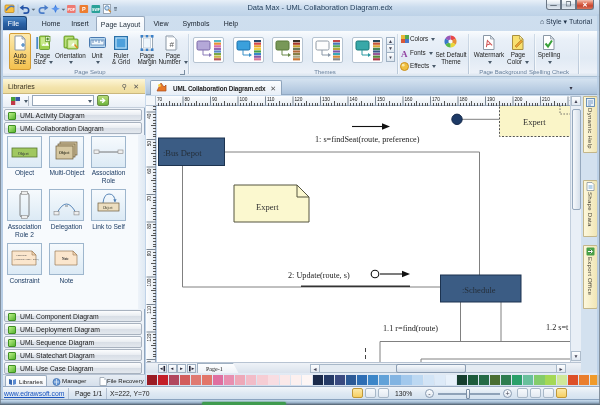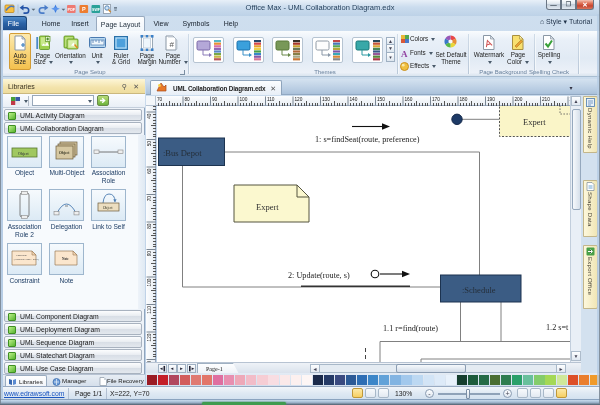--- a/index.html
+++ b/index.html
@@ -107,21 +107,21 @@
     <text x="79.1" y="7.3" font-size="5.5" fill="#fff" font-family="Liberation Sans" font-weight="bold">P</text>
 
     <rect x="88.5" y="1" width="8.6" height="8" rx="1" fill="#2aa198"></rect>
     <text x="89" y="6.9" font-size="3.6" fill="#fff" font-family="Liberation Sans" font-weight="bold">SWF</text>
 
     <rect x="100.5" y="0.5" width="7" height="9" fill="#fff" stroke="#8a97a5" stroke-width="0.8"></rect>
     <circle cx="104" cy="4" r="2.2" fill="#cfe4f4" stroke="#4a7ab0" stroke-width="0.9"></circle>
     <path d="M105.5 5.5l2.2 2.6" stroke="#d08830" stroke-width="1.4"></path>
     <path d="M111 3.5h3m-3 1.3l3 0m-2.6 1.5l2.2 0" stroke="#5a6a7a" stroke-width="0.8"></path>
   </svg>
-  <div class="abs" id="titletext">Office Max - UML Collaboration Diagram.edx</div>
+  <div class="abs" id="titletext">Data Max - UML Collaboration Diagram.edx</div>
   <div class="abs" id="winbtns"><span class="wbtn"><span class="g">—</span></span><span class="wbtn"><span class="g" style="font-size:6px;">❐</span></span><span class="wbtn close"><span class="g">✕</span></span></div>
   <div class="abs" id="tabrow">
     <div id="filetab">File</div>
     <div class="rtab" style="left:36px;width:30px;">Home</div>
     <div class="rtab" style="left:66px;width:28px;">Insert</div>
     <div id="activetab" style="left:96px;width:49px;">Page Layout</div>
     <div class="rtab" style="left:146px;width:30px;">View</div>
     <div class="rtab" style="left:178px;width:36px;">Symbols</div>
     <div class="rtab" style="left:216px;width:30px;">Help</div>
     <div id="styler">⌂ Style ▾ Tutorial</div>

